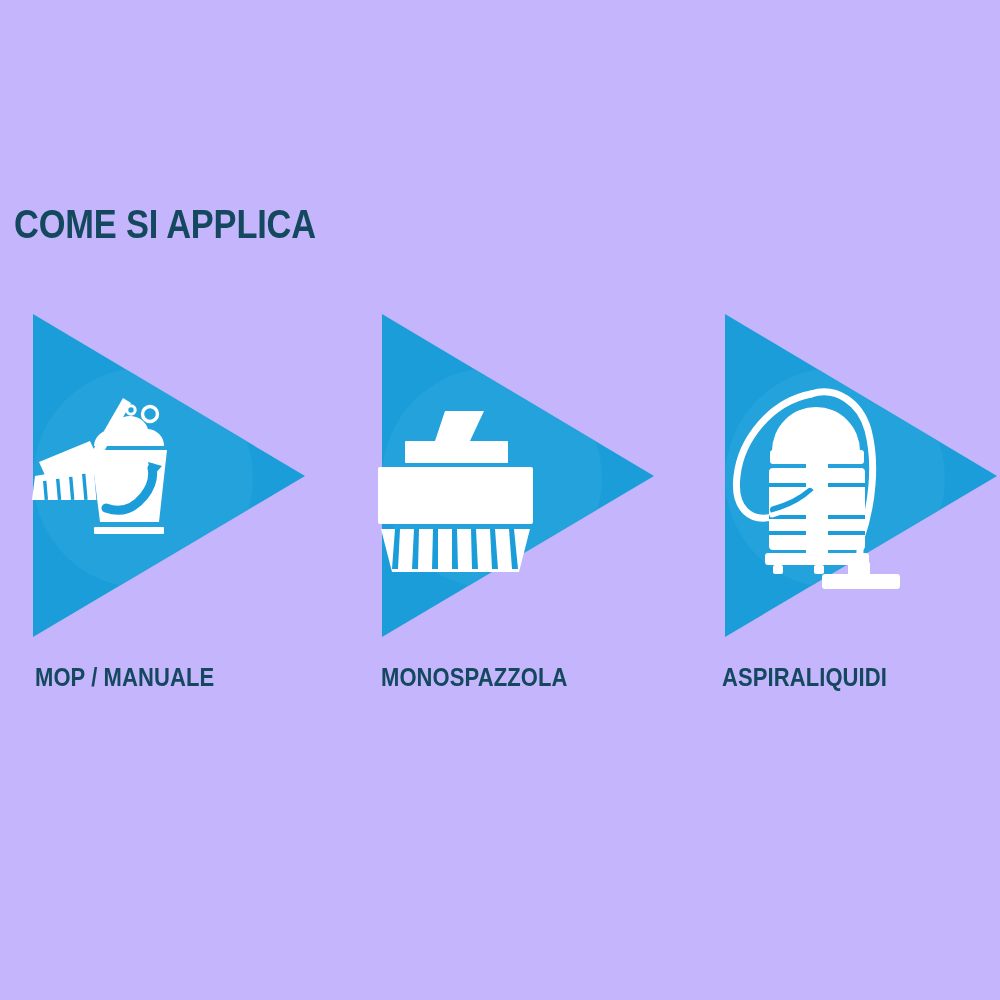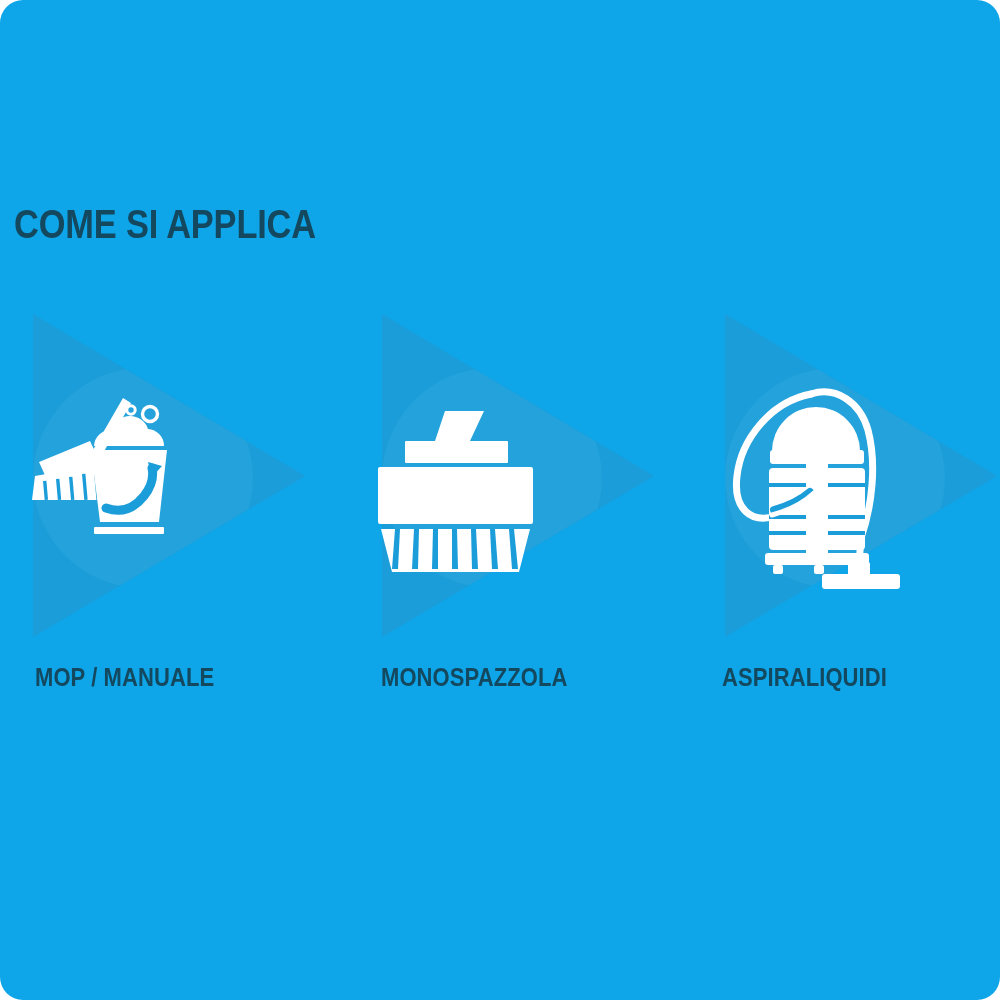--- a/index.html
+++ b/index.html
@@ -12,22 +12,21 @@
     height: 1000px;
     position: relative;
     overflow: hidden;
     font-family: "Liberation Sans", sans-serif;
     -webkit-font-smoothing: antialiased;
   }
 
   #infographic {
     position: absolute;
     inset: 0;
-    background: #0ea5e9;
-    border-radius: 23px;
+    background: #c4b5fd;
   }
 
   
   .section-title {
     position: absolute;
     left: 14px;
     top: 203px;
     font-family: "Liberation Sans", sans-serif;
     font-size: 40px;
     font-weight: 700;

